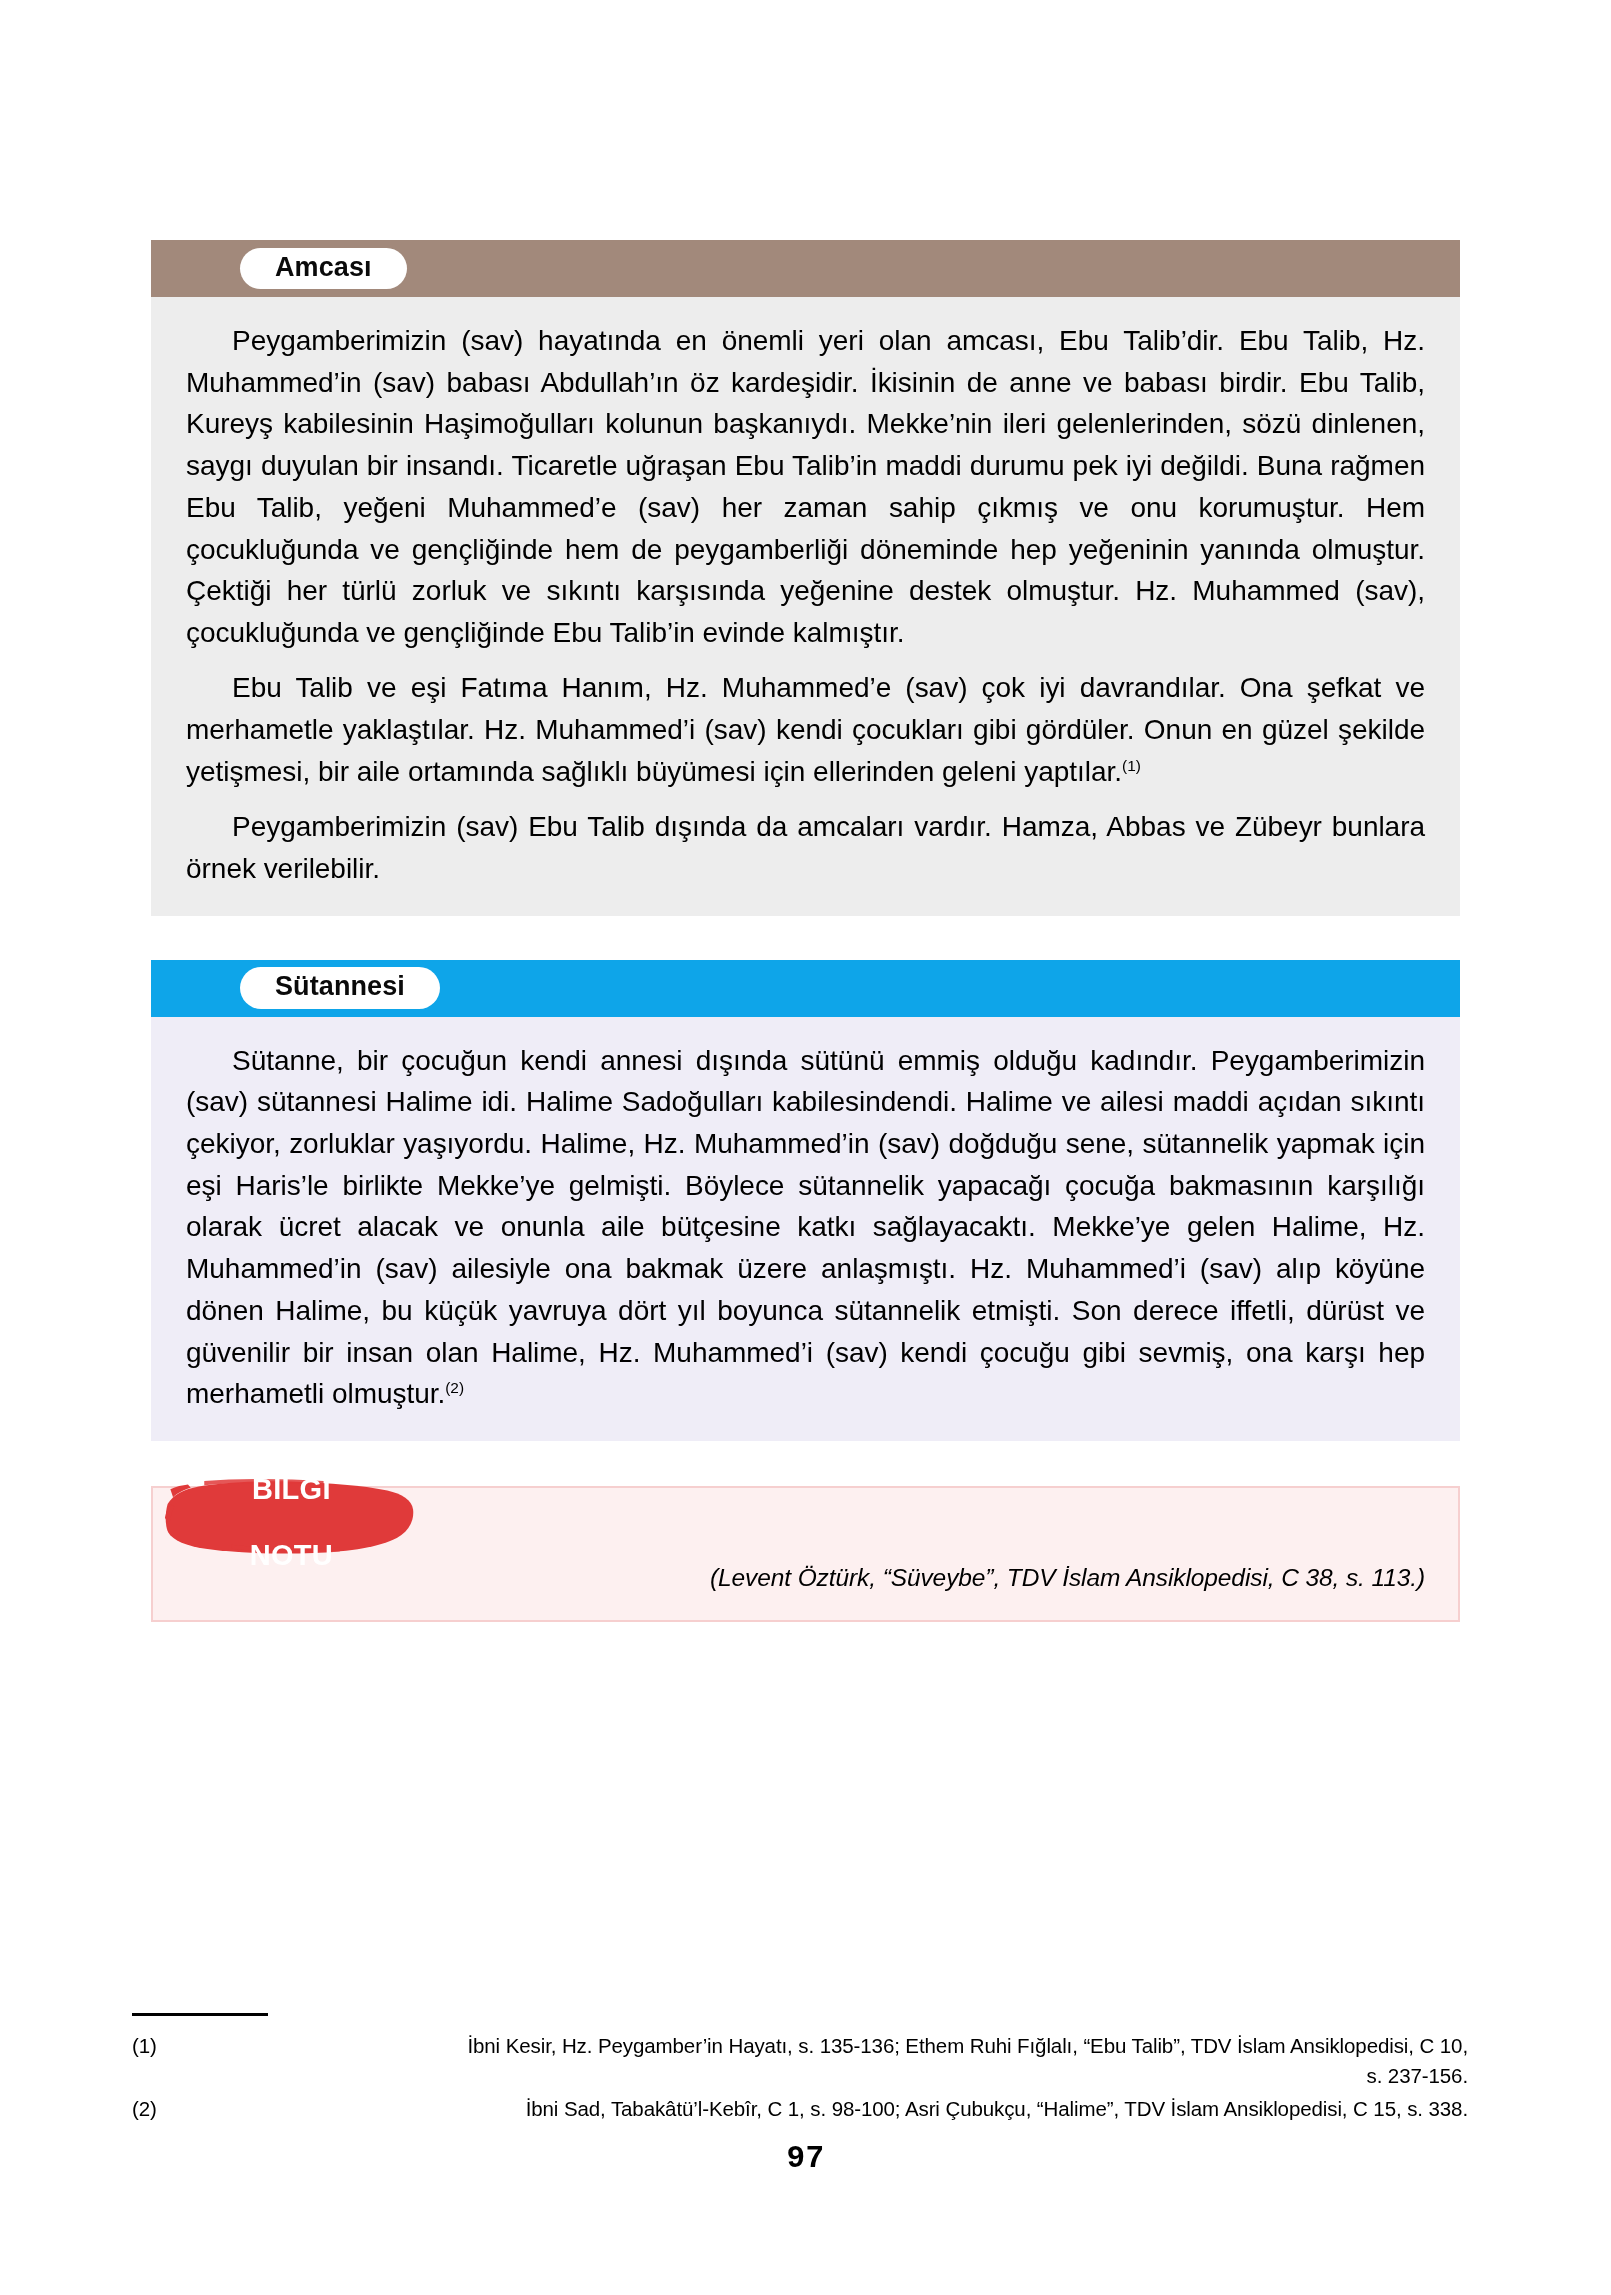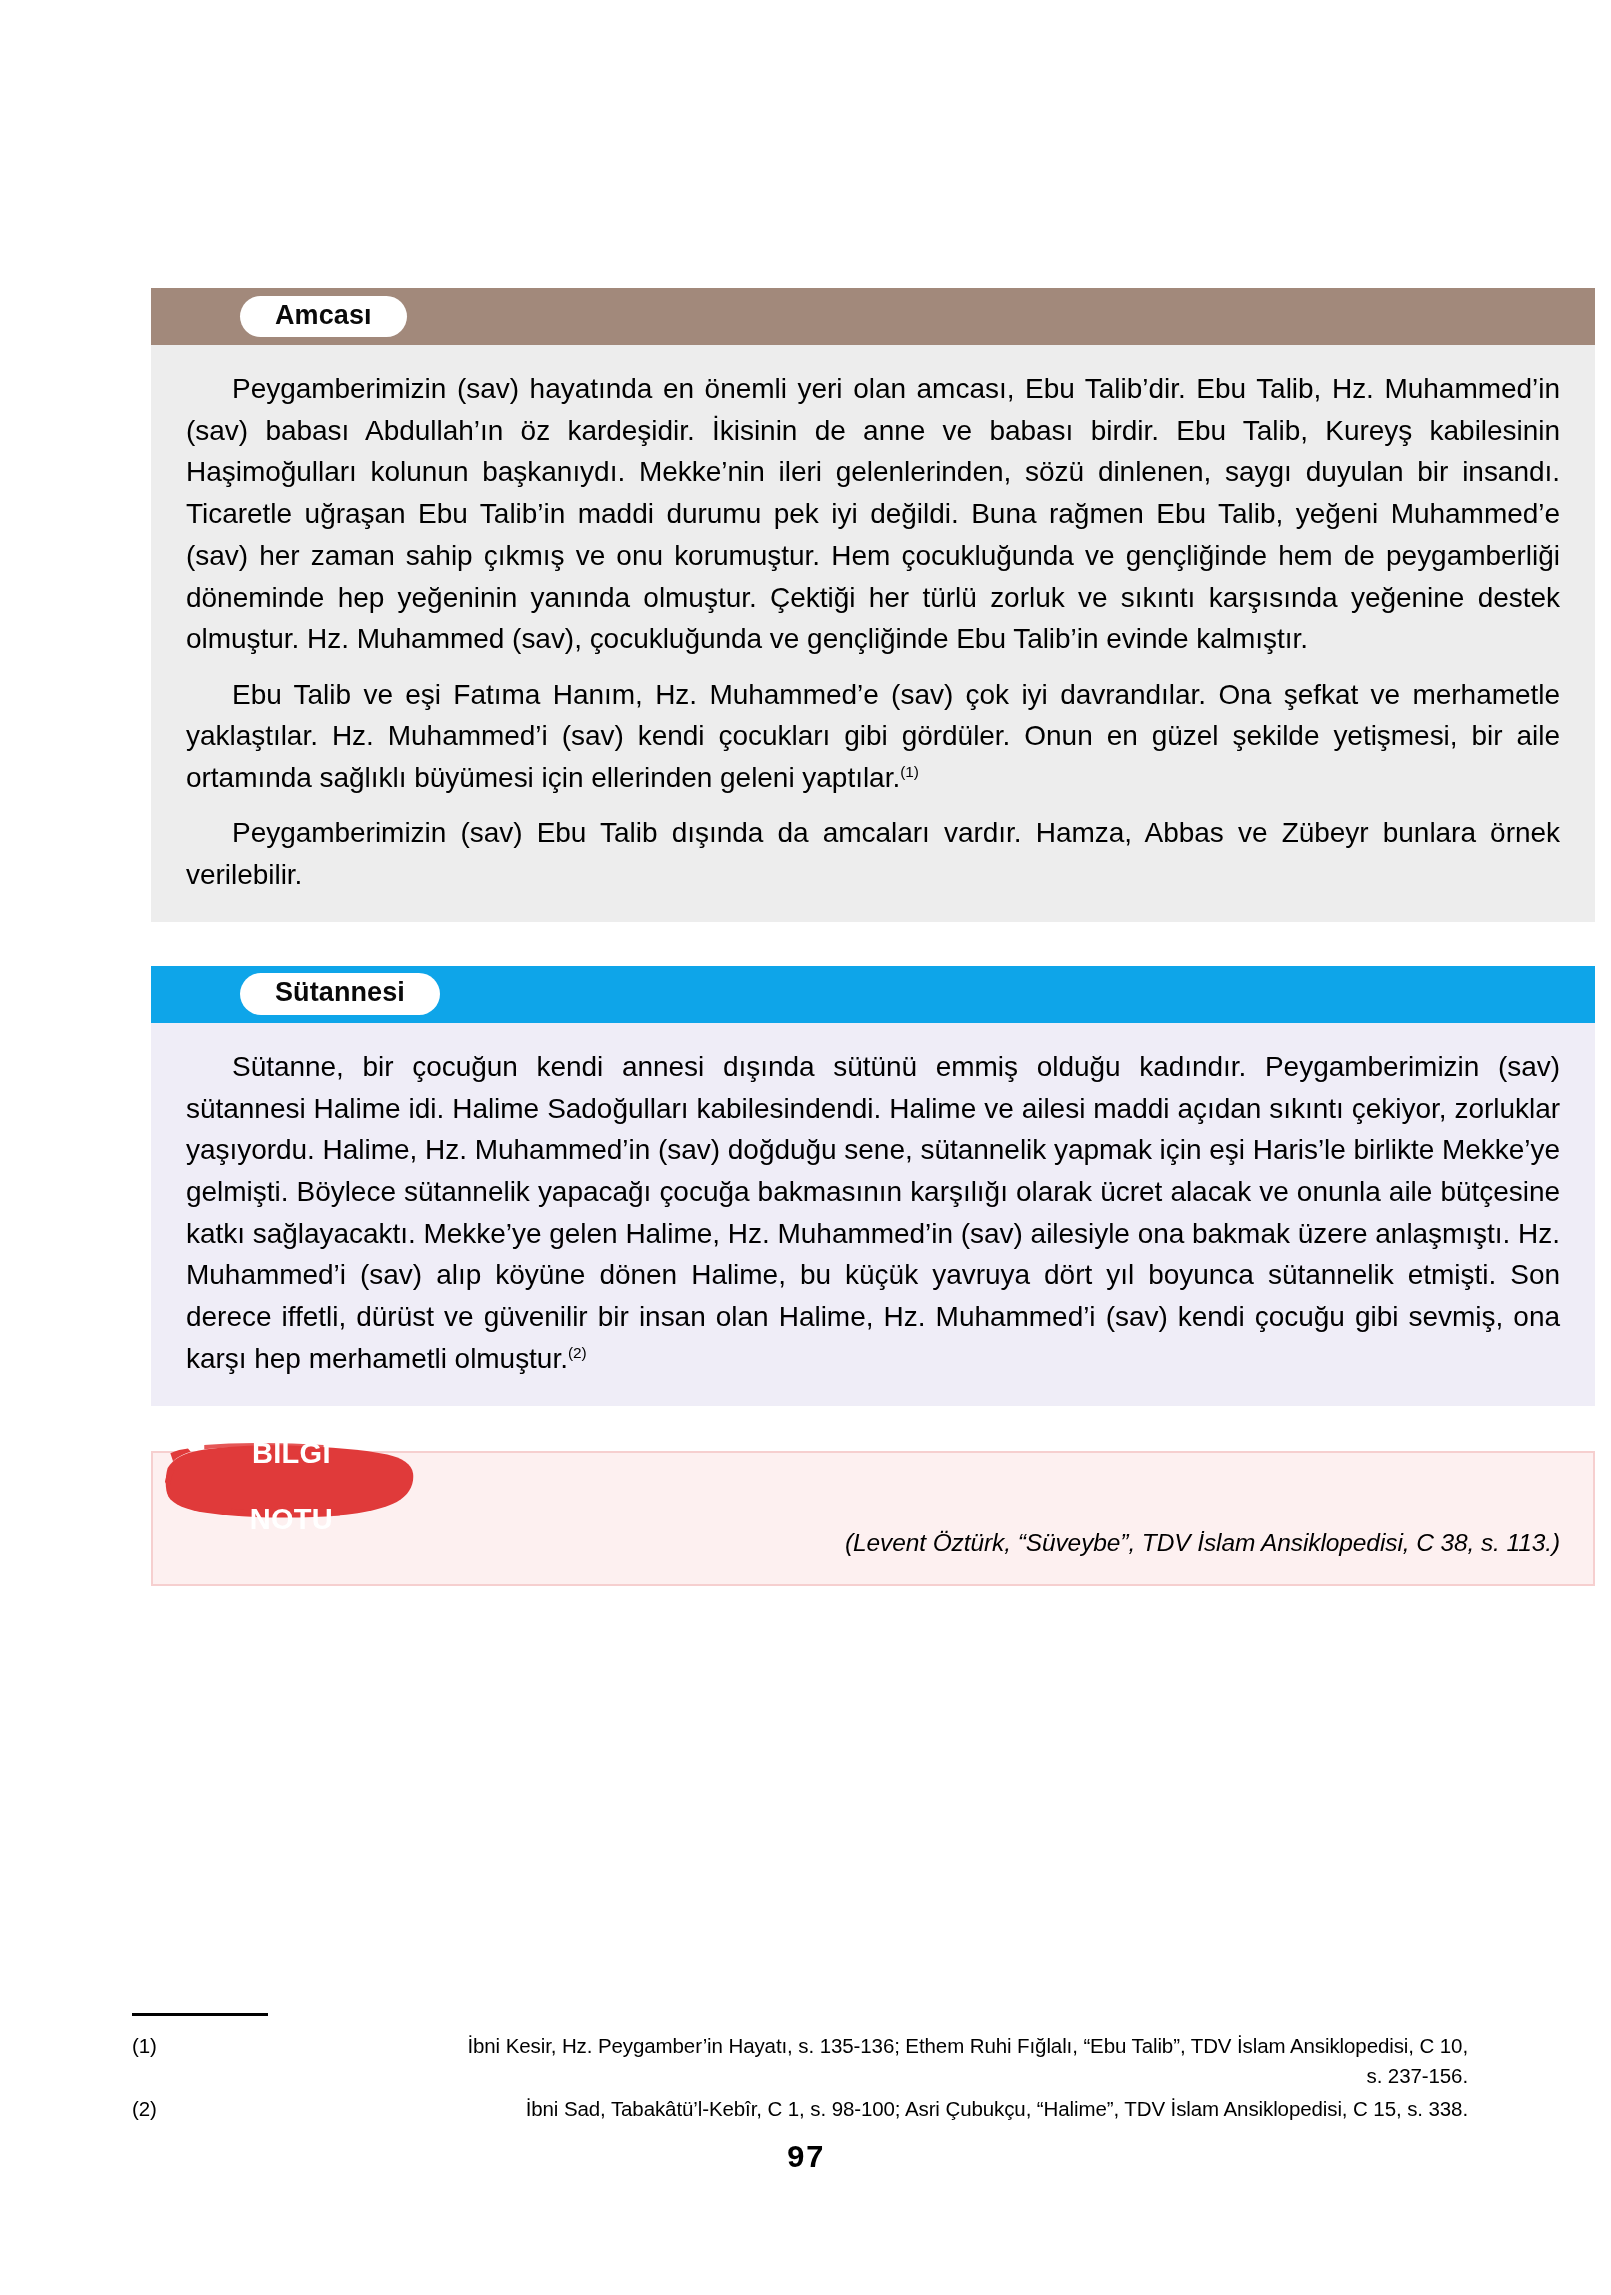--- a/index.html
+++ b/index.html
@@ -23,22 +23,21 @@
     width: 1611px;
     height: 2295px;
     background: #ffffff;
   }
 
   
   .content {
     position: absolute;
     left: 151px;
     top: 240px;
-    width: 1444px;
-    margin-top: 48px;
+    width: 1309px;
   }
 
   
   .section-bar {
     position: relative;
     height: 57px;
     display: flex;
     align-items: center;
   }
   .section-bar .pill {

